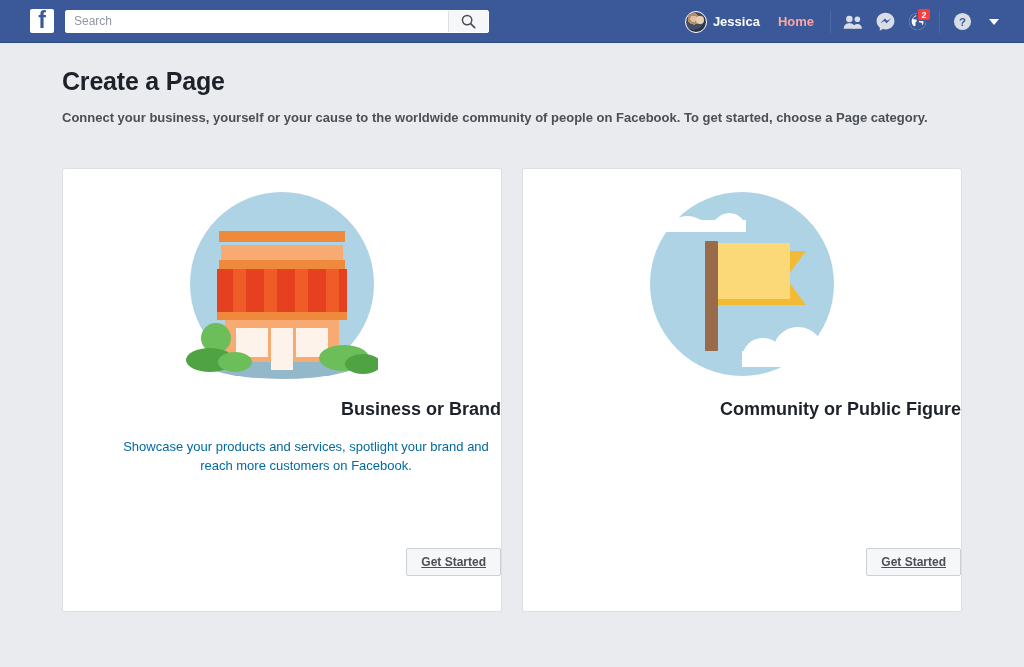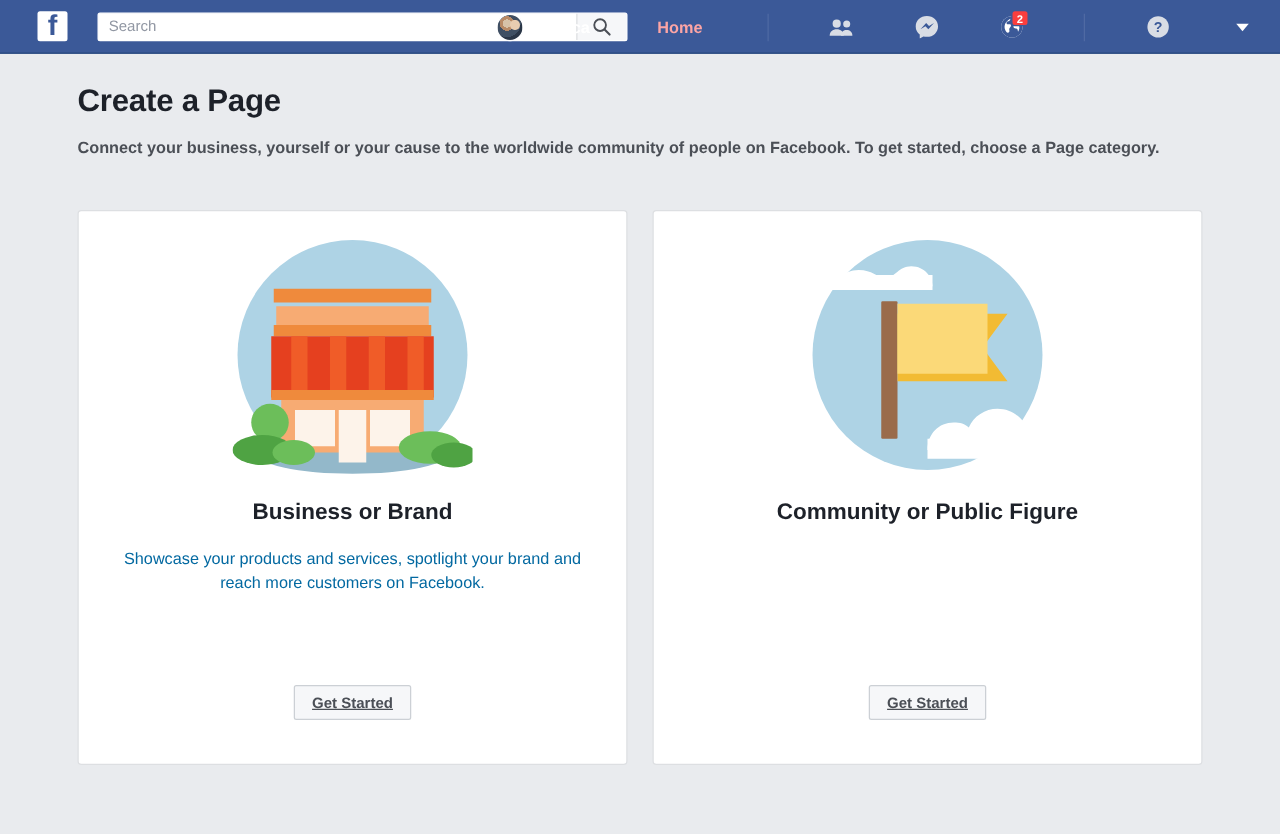--- a/index.html
+++ b/index.html
@@ -26,21 +26,21 @@
     color: #3b5998;
     font-family: "Liberation Serif", serif;
     font-weight: bold;
     font-size: 23px;
     line-height: 24px;
     text-align: center;
     overflow: hidden;
   }
   .fb-logo span { display: block; margin-top: -1px; font-family: "Liberation Sans", sans-serif; }
   .search-wrap {
-    margin-left: 24px;
+    margin-left: 11px;
     width: 424px; height: 23px;
     background: #ffffff;
     border: 1px solid #ffffff;
     border-radius: 2px;
     display: flex; align-items: stretch;
   }
   .search-input {
     flex: 1;
     border: none; outline: none;
     padding: 0 8px;
@@ -57,21 +57,21 @@
     border-left: 1px solid #dddfe2;
     display: flex; align-items: center; justify-content: center;
     cursor: pointer;
   }
   .search-btn svg { display:block; }
 
   .nav-right {
     position: absolute;
     right: 14px; top: 0;
     height: 43px;
-    display: flex; align-items: center; gap: 36px;
+    display: flex; align-items: center;
   }
   .nav-user {
     display: flex; align-items: center;
     padding: 0 8px; height: 28px;
     cursor: pointer;
   }
   .avatar {
     width: 22px; height: 22px;
     border-radius: 50%;
     background: radial-gradient(circle at 38% 34%, #d7c2a8 0 18%, #b88a66 18% 32%, #3f4f63 32% 60%, #2a3647 60% 100%);
@@ -145,21 +145,21 @@
     margin-top: 43px;
   }
   .card {
     width: 455px;
     height: 444px;
     background: #ffffff;
     border: 1px solid #dddfe2;
     border-radius: 3px;
     display: flex;
     flex-direction: column;
-    align-items: center;
+    align-items: flex-end;
     cursor: pointer;
   }
   .card-art {
     height: 230px;
     display: flex; align-items: center; justify-content: center;
     width: 100%;
   }
   .card-title {
     font-size: 18px; font-weight: bold; color: #1d2129;
     text-align: center;

